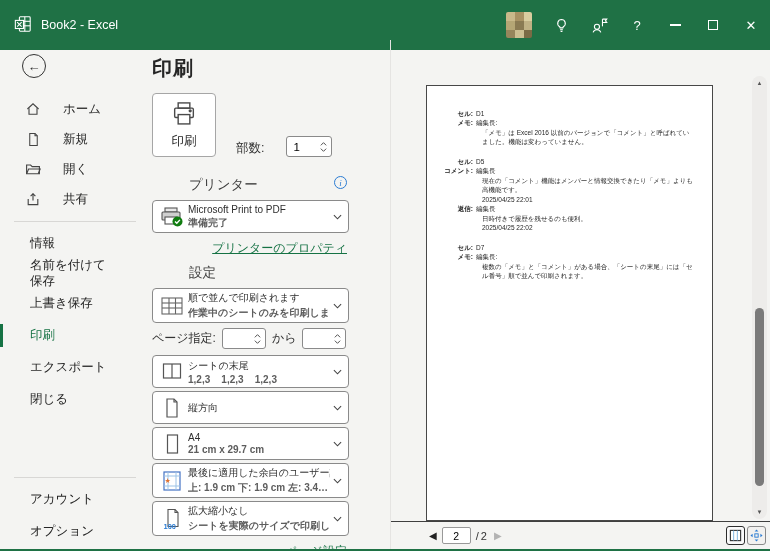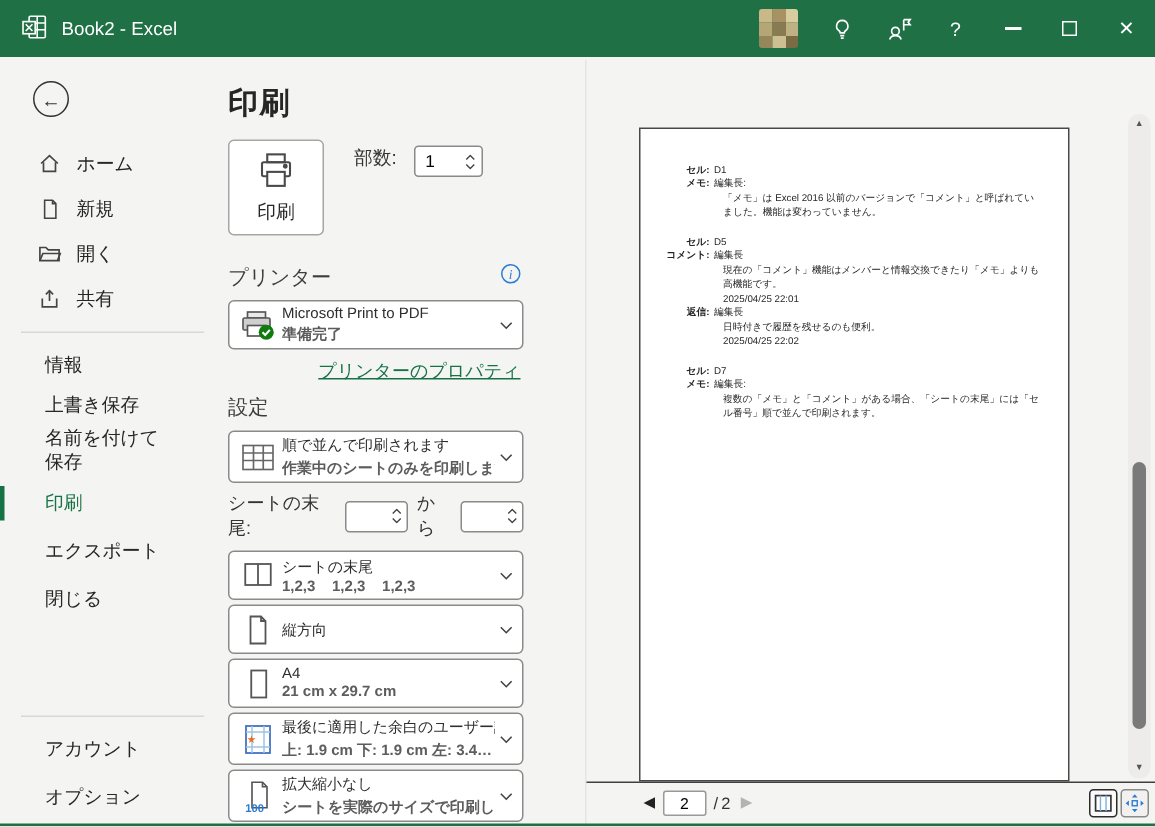--- a/index.html
+++ b/index.html
@@ -1,56 +1,56 @@
 <!DOCTYPE html>
 <html><head>
 <meta charset="utf-8">
 <style>
   * { box-sizing: border-box; margin: 0; padding: 0; }
   html,body { width:770px; height:551px; }
   body { font-family:"Liberation Sans","DejaVu Sans",sans-serif; color:#333; }
   .window { position:relative; width:770px; height:551px; background:#f4f4f2; overflow:hidden; }
 
   
-  .titlebar { position:absolute; top:0; left:0; right:0; height:38px; background:#1f7145; display:flex; align-items:center; justify-content:space-between; color:#fff; }
+  .titlebar { position:absolute; top:0; left:0; right:0; height:50px; background:#1f7145; display:flex; align-items:center; justify-content:space-between; color:#fff; }
   .tb-left { display:flex; align-items:center; gap:9px; padding-left:14px; font-size:12.5px; }
   .tb-right { display:flex; align-items:center; height:100%; }
   .tb-btn { width:38px; height:100%; display:flex; align-items:center; justify-content:center; font-size:13px; color:#fff; cursor:default; }
   .avatar { width:26px; height:26px; margin-right:10px; border-radius:2px; overflow:hidden; }
   .win-max-glyph { width:10px; height:10px; border:1.2px solid #fff; }
   .win-min-glyph { width:11px; height:1.4px; background:#fff; }
   .win-close-glyph { font-size:13px; }
 
   
   .backstage { position:absolute; top:40px; left:0; right:0; bottom:0; }
 
   
   .sidebar { position:absolute; top:0; left:0; bottom:0; width:150px; font-size:12.5px; }
   .back-btn { margin:14px 0 16px 22px; width:24px; height:24px; border:1.6px solid #333; border-radius:50%; display:flex; align-items:center; justify-content:center; font-size:13px; color:#333; }
-  .nav-item { display:flex; align-items:center; gap:9px; height:30px; padding-left:24px; color:#262626; }
+  .nav-item { display:flex; align-items:center; gap:21px; height:30px; padding-left:24px; color:#262626; }
   .nav-item .icon { width:18px; height:18px; display:flex; align-items:center; justify-content:center; }
   .sb-divider { height:1px; background:#d8d7d5; margin:7px 14px 8px 14px; }
   .txt-item { position:relative; display:flex; align-items:center; min-height:27px; padding-left:30px; padding-right:8px; color:#262626; line-height:1.3; }
   .txt-item.wrap { width:150px; }
   .txt-item.wrap span { display:block; width:84px; }
   .txt-item.active { color:#157244; }
   .txt-item.active::before { content:""; position:absolute; left:0; top:2px; bottom:2px; width:3px; background:#157244; }
   .sb-gap { height:5px; }
   .sb-flex-gap { height:57px; }
 
   
   .settings-col { position:absolute; left:152px; top:0; width:197px; padding-top:15px; }
   .panel-title { font-size:20px; font-weight:600; color:#262626; letter-spacing:1px; }
   .print-row { display:flex; gap:20px; margin:11px 0 19px 0; }
   .big-print-btn { width:64px; height:64px; background:#fff; border:1px solid #a6a6a6; border-radius:4px; display:flex; flex-direction:column; align-items:center; justify-content:center; gap:2px; font-size:12.5px; color:#262626; }
-  .copies-group { display:flex; align-items:flex-start; gap:12px; margin-top:4px; font-size:12.5px; }
+  .copies-group { display:flex; align-items:flex-end; gap:22px; margin-top:4px; font-size:12.5px; }
   .spin { display:flex; align-items:stretch; background:#fff; border:1px solid #8a8a8a; border-radius:3px; height:21px; overflow:hidden; }
   .spin input { border:none; outline:none; width:29px; padding-left:6px; font-size:11.5px; font-family:inherit; background:transparent; }
   .spin .arrows { width:15px; display:flex; flex-direction:column; align-items:center; justify-content:center; gap:2px; }
-  .section-head { position:relative; font-size:13.5px; color:#3d3d3d; margin-bottom:6px; }
+  .section-head { position:relative; font-size:13.5px; color:#3d3d3d; margin-bottom:6px;margin-left:37px; }
   .info-i { position:absolute; right:2px; top:0; width:13px; height:13px; border:1.4px solid #2b7cd3; border-radius:50%; color:#2b7cd3; font-size:9px; font-style:italic; font-family:"Liberation Serif",serif; display:flex; align-items:center; justify-content:center; }
   .dropdown { display:flex; align-items:center; width:100%; background:#fff; border:1px solid #8a8a8a; border-radius:4px; min-height:33px; padding:2px 4px 2px 2px; margin-bottom:3px; }
   .dd-icon { width:33px; display:flex; align-items:center; justify-content:center; flex:none; }
   .dd-text { flex:1; min-width:0; display:flex; flex-direction:column; justify-content:center; }
   .dd-l1 { font-size:10px; color:#2e2e2e; white-space:nowrap; overflow:hidden; }
   .dd-l2 { font-size:10px; color:#5d5d5d; margin-top:1px; white-space:pre; overflow:hidden;font-weight:bold; }
   .dd-chev { width:14px; flex:none; display:flex; justify-content:center; }
   .range-row { display:flex; align-items:center; gap:6px; margin:5px 0 6px 0; font-size:12px; }
   .range-row .spin input { width:27px; }
   .link-row { display:block; text-align:right; margin:5px 2px 7px 0; }
@@ -187,25 +187,25 @@
             </svg>
         </span>
         <span>共有</span>
       </div>
 
       <div class="sb-divider"></div>
 
       <div class="txt-item">
           <span>情報</span>
         </div>
+      <div class="txt-item wrap">
+          <span>名前を付けて保存</span>
+        </div>
       <div class="txt-item">
           <span>上書き保存</span>
-        </div>
-      <div class="txt-item wrap">
-          <span>名前を付けて保存</span>
         </div>
       <div class="sb-gap"></div>
       <div class="txt-item active">
           <span>印刷</span>
         </div>
       <div class="sb-gap"></div>
       <div class="txt-item">
           <span>エクスポート</span>
         </div>
       <div class="sb-gap"></div>
@@ -305,21 +305,21 @@
           <span class="dd-l2">作業中のシートのみを印刷します</span>
         </span>
         <span class="dd-chev">
           <svg width="9" height="6" viewBox="0 0 10 6" fill="none" stroke="#444" stroke-width="1.2">
               <path d="M1 1l4 4 4-4"></path>
             </svg>
         </span>
       </div>
 
       <div class="range-row">
-        <span>シートの末尾:</span>
+        <span>ページ指定:</span>
         <span class="spin">
           <input style="">
           <span class="arrows">
             <svg width="7" height="4" viewBox="0 0 10 6" fill="none" stroke="#444" stroke-width="1.4">
                 <path d="M1 5l4-4 4 4"></path>
               </svg>
             <svg width="7" height="4" viewBox="0 0 10 6" fill="none" stroke="#444" stroke-width="1.4">
                 <path d="M1 1l4 4 4-4"></path>
               </svg>
           </span>

